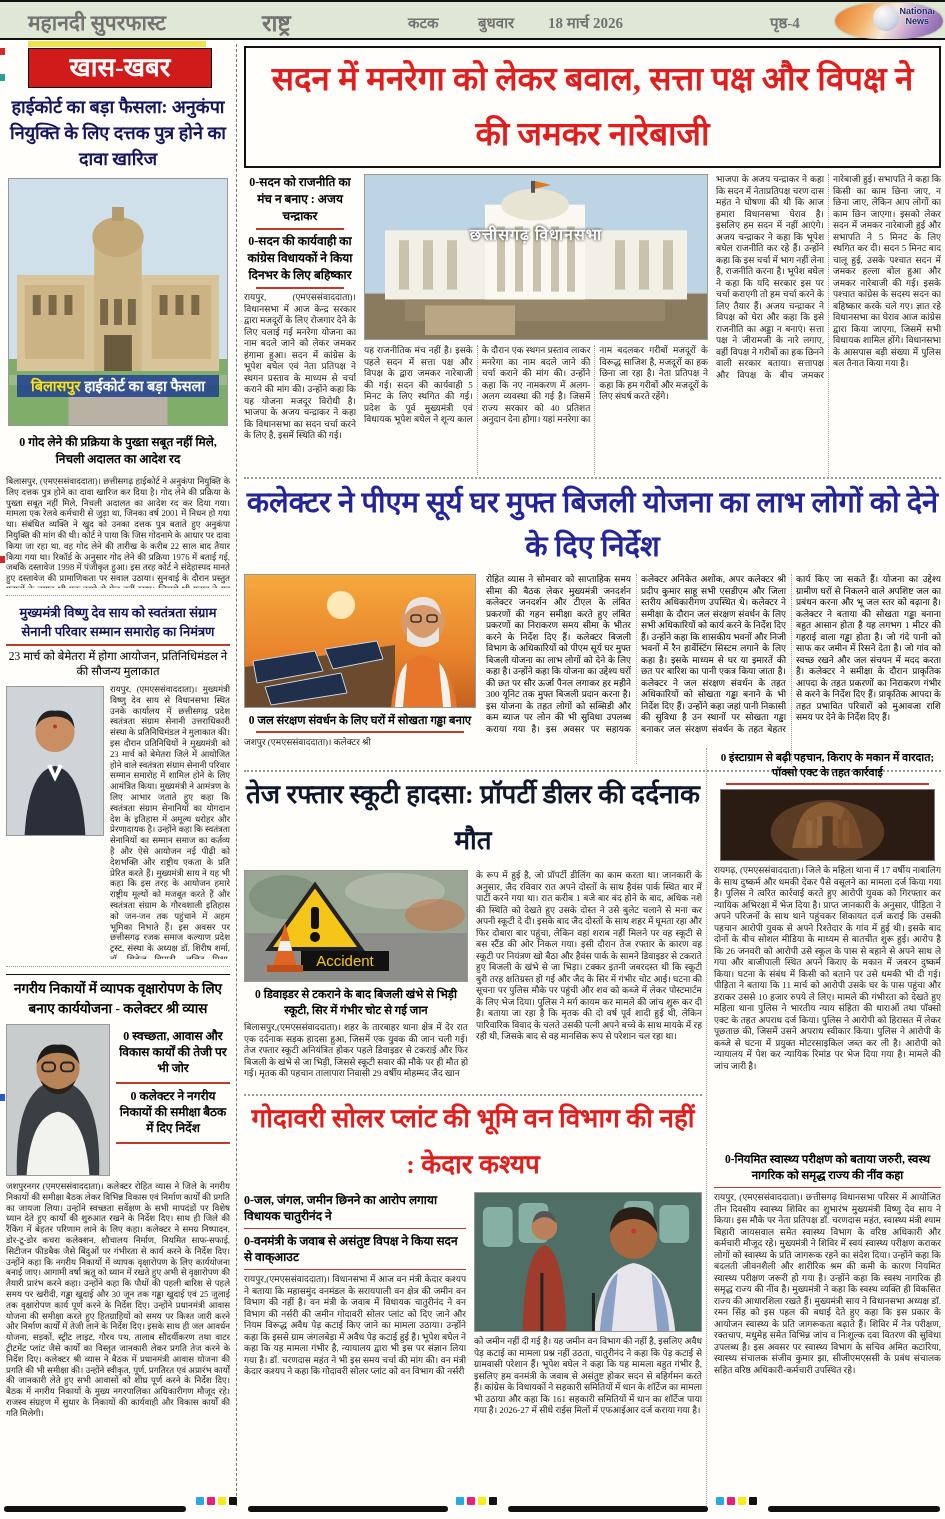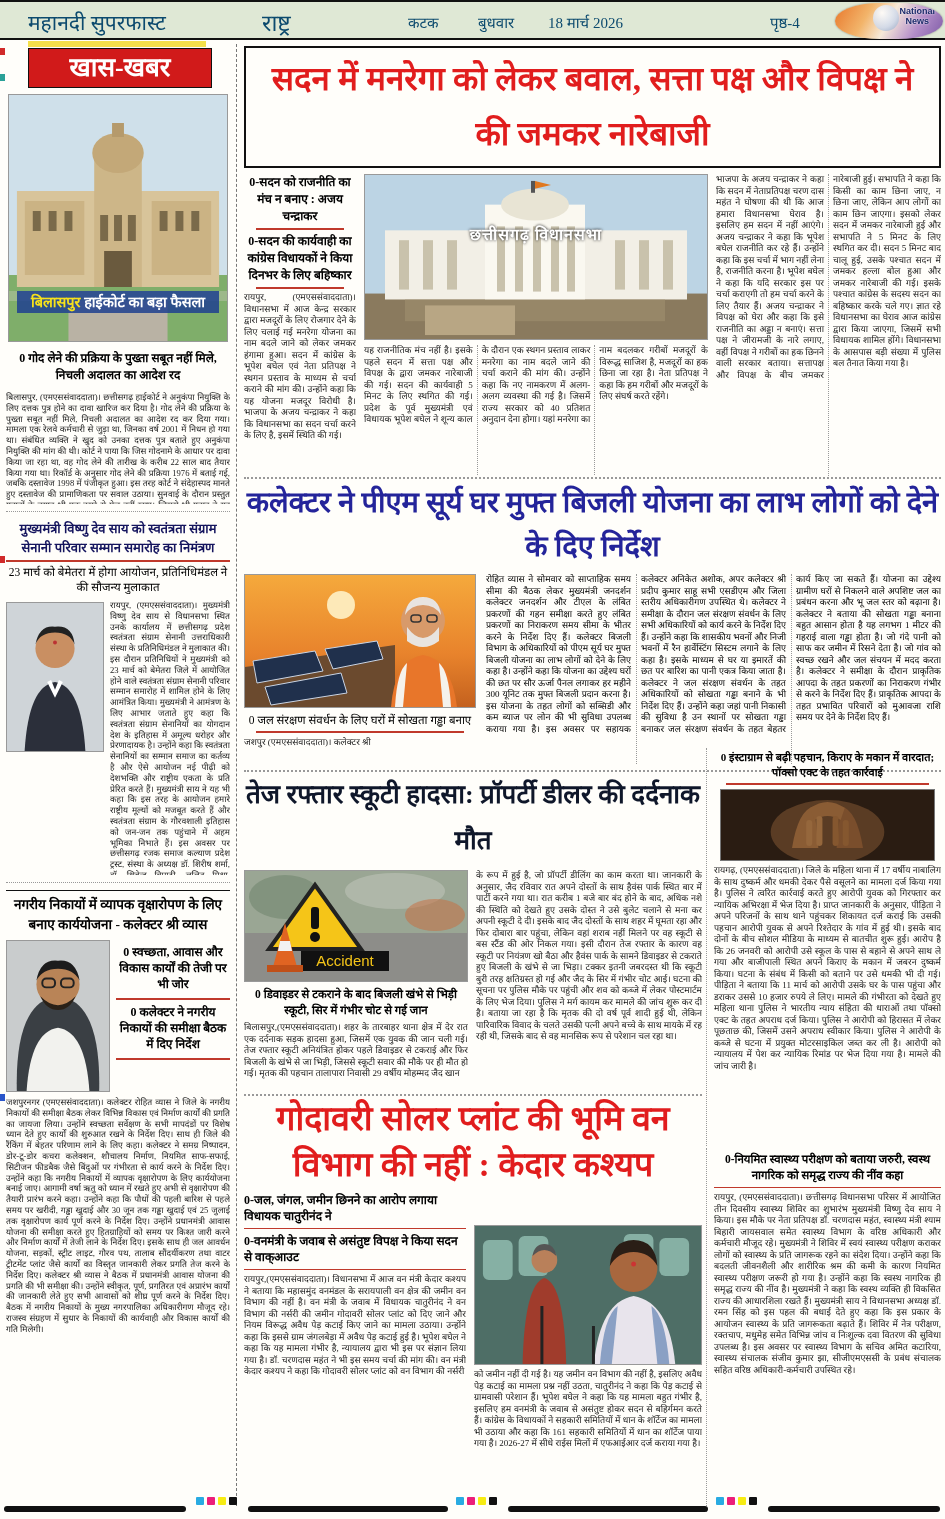--- a/index.html
+++ b/index.html
@@ -2,21 +2,21 @@
 <html><head>
 <meta charset="utf-8">
 <style>
   * { margin:0; padding:0; box-sizing:border-box; }
   body { background:#888; font-family:"Liberation Serif", serif; }
   .page { position:relative; width:945px; height:1519px; background:#fffefa; margin:0 auto; overflow:hidden; }
 
   
   .masthead { position:absolute; left:0; top:0; width:945px; height:40px; background:#dfe8d5;
               border-top:2px solid #111; border-bottom:2px solid #111; }
-  .masthead .mh { position:absolute; top:6px; font-weight:normal; color:#0c4a6e; white-space:nowrap; }
+  .masthead .mh { position:absolute; top:6px; font-weight:bold; color:#737373; white-space:nowrap; }
   .paper-name { left:28px; font-size:21px; }
   .section-name { left:262px; font-size:23px; top:4px !important; }
   .city { left:408px; font-size:15px; top:10px !important; }
   .day { left:478px; font-size:15px; top:10px !important; }
   .date { left:548px; font-size:15px; top:10px !important; }
   .page-no { left:770px; font-size:15px; top:10px !important; }
   .logo { position:absolute; right:2px; top:1px; width:108px; height:36px; border-radius:50% / 60%;
           background:linear-gradient(120deg,#e8762a 0%,#f2b46a 30%,#f7ead9 50%,#b48ec9 75%,#7d5ba6 100%);
           overflow:hidden; box-shadow:0 0 2px #0006; }
   .logo-orb { position:absolute; left:38px; top:2px; width:26px; height:26px; border-radius:50%;
@@ -74,21 +74,21 @@
   .cols3 { column-count:3; column-gap:9px; column-rule:1px dotted #999; height:240px; }
   .lead-c3 { flex:1; }
   .cols2 { column-count:2; column-gap:9px; column-rule:1px dotted #999; height:412px; }
 
   
   .surya { position:absolute; left:244px; top:480px; width:697px; height:288px; overflow:hidden; }
   .surya-head { color:#24249a; font-size:29px; line-height:44px; margin-bottom:6px; }
   .surya-row { display:flex; gap:10px; }
   .surya-left { width:232px; flex:none; }
   .surya-photo { height:134px; border:1px solid #999; overflow:hidden; }
-  .surya-cap { font-size:11.5px; font-weight:normal; text-align:center; line-height:16px; margin-top:4px; }
+  .surya-cap { font-size:11.5px; font-weight:bold; text-align:center; line-height:16px; margin-top:4px; }
   .surya-byline { font-size:9px; margin-top:4px; text-align:justify; }
   .surya-cols { flex:1; column-count:3; column-gap:10px; column-rule:1px dotted #999; height:190px;
                 font-size:9px; line-height:11.5px; text-align:justify; overflow:hidden;}
 
   
   .scooter { position:absolute; left:244px; top:772px; width:458px; height:320px; overflow:hidden; }
   .scoot-head { color:#0f172a; font-size:26px; line-height:46px; margin-bottom:6px; }
   .scoot-row { display:flex; gap:8px; }
   .scoot-left { width:224px; flex:none; }
   .scoot-photo { height:112px; border:1px solid #999; overflow:hidden; position:relative; }
@@ -98,22 +98,22 @@
   
   .pocso { position:absolute; left:706px; top:748px; width:235px; height:398px; overflow:hidden;
            border-left:1px dotted #999; padding-left:7px; }
   .pocso-head { color:#8f1d1d; font-size:16.5px; line-height:23px; }
   .pocso-sub { font-size:11px; line-height:15px; font-weight:bold; text-align:center; margin-top:2px; }
   .pocso-photo { height:72px; border:1px solid #777; overflow:hidden; margin:4px 6px; }
   .pocso-body { height:232px; }
 
   
   .godavari { position:absolute; left:244px; top:1096px; width:458px; height:416px; overflow:hidden; }
-  .god-head { color:#e11d1d; font-size:34px; line-height:46px; margin-bottom:4px; }
-  .god-row { display:flex; gap:8px;align-items:flex-end; }
+  .god-head { color:#e11d1d; font-size:26px; line-height:46px; margin-bottom:4px; }
+  .god-row { display:flex; gap:8px; }
   .god-left { width:222px; flex:none; }
   .god-sub { font-size:12px; line-height:16px; font-weight:bold; text-align:left; border-bottom:1.5px solid #c0392b;
              padding-bottom:4px; margin-bottom:4px; }
   .god-right { flex:1; }
   .god-photo { height:140px; border:1px solid #999; overflow:hidden; margin-bottom:4px; }
   .god-below { height:140px; }
   .god-body-left { height:235px; }
 
   
   .health { position:absolute; left:706px; top:1148px; width:235px; height:364px; overflow:hidden;
@@ -152,20 +152,21 @@
 
   <div class="edge-tick" style="top:48px;background:#d12a2a"></div>
   <div class="edge-tick" style="top:74px;background:#2aa198"></div>
   <div class="edge-tick" style="top:556px;background:#d12a2a"></div>
   <div class="edge-tick" style="top:1094px;background:#2a56c9"></div>
 
   <aside class="sidebar">
     <div class="banner">खास-खबर</div>
 
     <section>
+      <h2 class="headline hc-head">हाईकोर्ट का बड़ा फैसला: अनुकंपा नियुक्ति के लिए दत्तक पुत्र होने का दावा खारिज</h2>
       <figure class="hc-photo">
         <svg viewBox="0 0 220 246" preserveAspectRatio="none">
           <rect width="220" height="246" fill="#cfe0ea"></rect>
           <rect y="180" width="220" height="66" fill="#7fae6a"></rect>
           <rect x="8" y="96" width="204" height="96" fill="#d8c49a"></rect>
           <rect x="86" y="60" width="48" height="132" fill="#cdb688"></rect>
           <ellipse cx="110" cy="58" rx="26" ry="20" fill="#c3a878"></ellipse>
           <rect x="104" y="28" width="12" height="14" fill="#b59a6c"></rect>
           <rect x="16" y="106" width="60" height="74" fill="#cbb384"></rect>
           <rect x="144" y="106" width="60" height="74" fill="#cbb384"></rect>

